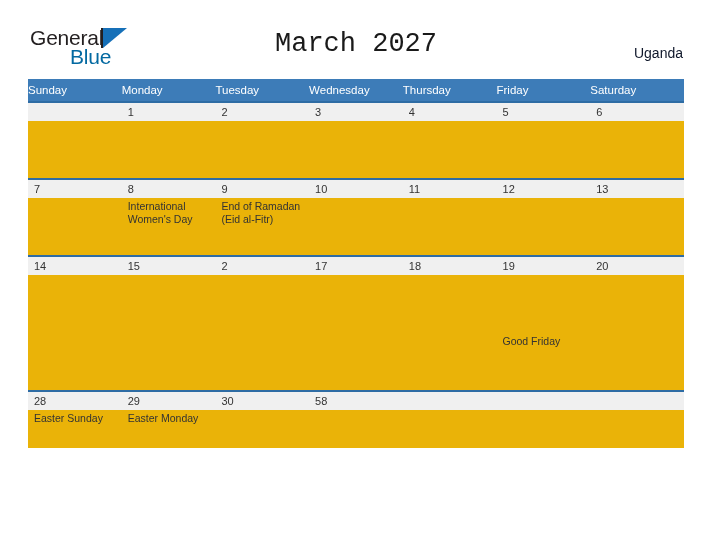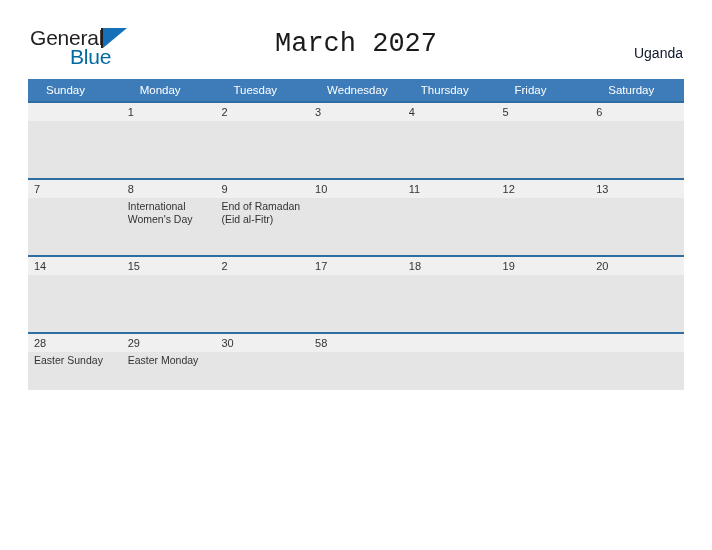--- a/index.html
+++ b/index.html
@@ -101,38 +101,38 @@
     width: 656px;
     border-collapse: collapse;
     table-layout: fixed;
   }
   .dow-row th {
     background: #3d7cb8;
     color: #ffffff;
     font-size: 11.5px;
     font-weight: normal;
     text-align: left;
-    padding: 5px 0 5px 18px;
+    padding: 5px 0 5px 0;
     height: 17px;
     box-sizing: border-box;
     font-family: "Liberation Sans", sans-serif;
   }
   .daynum-row td {
     background: #f0f0f0;
     border-top: 2px solid #2e6ca4;
     color: #333333;
     font-size: 11px;
     padding: 3px 0 3px 6px;
     height: 16px;
     box-sizing: border-box;
     vertical-align: top;
     font-family: "Liberation Sans", sans-serif;
   }
   .body-row td {
-    background: #e5e5e5;
+    background: #eab308;
     vertical-align: top;
     padding: 2px 5px 0 6px;
     height: 58px;
     box-sizing: border-box;
     color: #333333;
     font-size: 10.5px;
     line-height: 12.5px;
     font-family: "Liberation Sans", sans-serif;
   }
   .body-row.last td {
@@ -233,20 +233,31 @@
       <tr class="body-row">
         <td></td>
         <td></td>
         <td></td>
         <td></td>
         <td></td>
         <td></td>
         <td></td>
       </tr>
 
+      <tr class="body-row">
+        <td></td>
+        <td></td>
+        <td></td>
+        <td></td>
+        <td></td>
+        <td>
+            <span class="event">Good Friday</span>
+          </td>
+        <td></td>
+      </tr>
 
       <tr class="daynum-row">
         <td>28</td>
         <td>29</td>
         <td>30</td>
         <td>58</td>
         <td></td>
         <td></td>
         <td></td>
       </tr>

